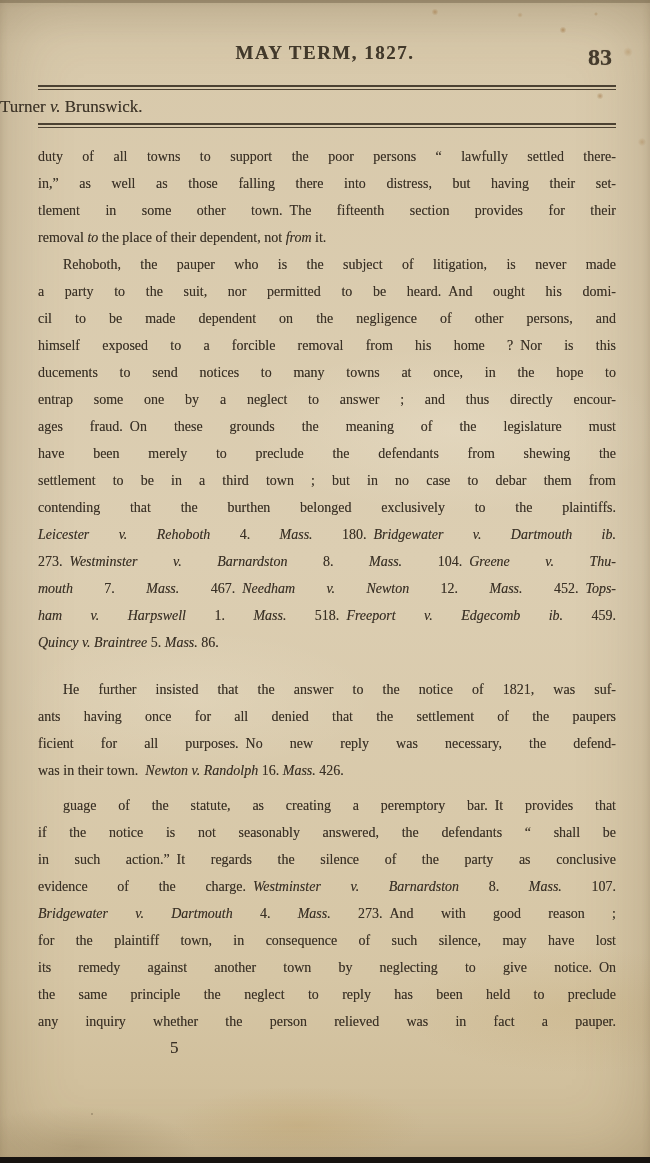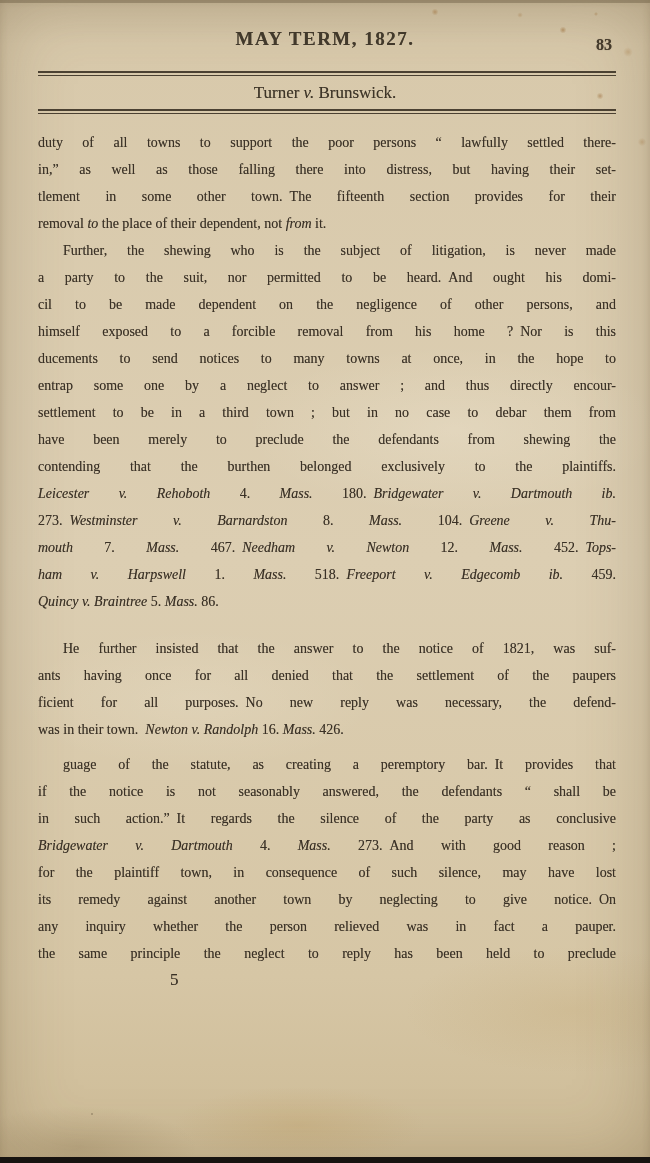--- a/index.html
+++ b/index.html
@@ -25,44 +25,43 @@
       radial-gradient(240px 90px at 88% 1010px, rgba(180,145,80,.16), transparent 70%),
       radial-gradient(170px 60px at 12% 1148px, rgba(120, 98,60,.22), transparent 70%),
       radial-gradient(300px 120px at 70% 430px, rgba(255,250,238,.20), transparent 70%),
       radial-gradient(260px 100px at 30% 700px, rgba(255,250,238,.14), transparent 70%),
       
       linear-gradient(180deg, #cfc0a2 0px, var(--paper,#d8c9ab) 45px,
                       #dcceb2 48%, #d6c6a5 84%, #cdbb96 100%);
     box-shadow: inset 0 0 70px rgba(96,76,43,.28), inset 0 0 9px rgba(96,76,43,.20);
   }
   .running-head {
-    padding-top:20px;
+    padding-top:42px;
     text-align:center;
     font-size:19px; font-weight:bold;
     letter-spacing:1.5px;
     color:#423а2b;
     color:#42392b;
     text-shadow:0 0 .6px rgba(58,49,38,.55);
-    margin-top:8px;
   }
   .page-number {
-    position:absolute; top:36px; right:38px;
-    font-size:16px; font-weight:bold; color:#453b2c;
+    position:absolute; top:44px; right:38px;
+    font-size:24px; font-weight:bold; color:#453b2c;
     text-shadow:0 0 .7px rgba(58,49,38,.6);
   }
   .rule {
     margin:21px 34px 0 38px;
     height:2px;
     border-top:2px solid var(--rule,#4b4132);
     border-bottom:1px solid var(--rule,#4b4132);
   }
   .rule.second { margin-top:6px; }
   .case-caption {
     margin-top:7px;
-    text-align:center;
+    text-align:left;
     font-size:17px;
     color:#3e3528;
     text-shadow:0 0 .5px rgba(58,49,38,.5);
   }
   .body-text {
     margin:15px 34px 0 38px;
     font-size:14px;
     line-height:27px;
     text-shadow:0 0 .5px rgba(58,49,38,.5);
   }
@@ -105,49 +104,51 @@
   <div class="rule second"></div>
 
   <div class="body-text">
       <div class="para">
         <div class="line"><span>duty of all towns to support the poor persons “ lawfully settled there-</span></div>
         <div class="line"><span>in,” as well as those falling there into distress, but having their set-</span></div>
         <div class="line"><span>tlement in some other town. The fifteenth section provides for their</span></div>
         <div class="line endline"><span>removal </span><span class="it">to</span><span> the place of their dependent, not </span><span class="it">from</span><span> it.</span></div>
       </div>
       <div class="para indent">
-        <div class="line"><span>Further, the shewing who is the subject of litigation, is never made</span></div>
+        <div class="line"><span>Rehoboth, the pauper who is the subject of litigation, is never made</span></div>
         <div class="line"><span>a party to the suit, nor permitted to be heard. And ought his domi-</span></div>
         <div class="line"><span>cil to be made dependent on the negligence of other persons, and</span></div>
         <div class="line"><span>himself exposed to a forcible removal from his home ? Nor is this</span></div>
         <div class="line"><span>ducements to send notices to many towns at once, in the hope to</span></div>
         <div class="line"><span>entrap some one by a neglect to answer ; and thus directly encour-</span></div>
+        <div class="line"><span>ages fraud. On these grounds the meaning of the legislature must</span></div>
+        <div class="line"><span>have been merely to preclude the defendants from shewing the</span></div>
         <div class="line"><span>settlement to be in a third town ; but in no case to debar them from</span></div>
-        <div class="line"><span>have been merely to preclude the defendants from shewing the</span></div>
         <div class="line"><span>contending that the burthen belonged exclusively to the plaintiffs.</span></div>
         <div class="line"><span class="it">Leicester v. Rehoboth</span><span> 4. </span><span class="it">Mass.</span><span> 180. </span><span class="it">Bridgewater v. Dartmouth ib.</span></div>
         <div class="line"><span>273. </span><span class="it">Westminster v. Barnardston</span><span> 8. </span><span class="it">Mass.</span><span> 104. </span><span class="it">Greene v. Thu-</span></div>
         <div class="line"><span class="it">mouth</span><span> 7. </span><span class="it">Mass.</span><span> 467. </span><span class="it">Needham v. Newton</span><span> 12. </span><span class="it">Mass.</span><span> 452. </span><span class="it">Tops-</span></div>
         <div class="line"><span class="it">ham v. Harpswell</span><span> 1. </span><span class="it">Mass.</span><span> 518. </span><span class="it">Freeport v. Edgecomb ib.</span><span> 459.</span></div>
         <div class="line endline"><span class="it">Quincy v. Braintree</span><span> 5. </span><span class="it">Mass.</span><span> 86.</span></div>
       </div>
       <div class="para indent" style="margin-top: 20px;">
         <div class="line"><span>He further insisted that the answer to the notice of 1821, was suf-</span></div>
         <div class="line"><span>ants having once for all denied that the settlement of the paupers</span></div>
         <div class="line"><span>ficient for all purposes. No new reply was necessary, the defend-</span></div>
         <div class="line endline"><span>was in their town. </span><span class="it">Newton v. Randolph</span><span> 16. </span><span class="it">Mass.</span><span> 426.</span></div>
       </div>
       <div class="para indent" style="margin-top: 8px;">
         <div class="line"><span>guage of the statute, as creating a peremptory bar. It provides that</span></div>
         <div class="line"><span>if the notice is not seasonably answered, the defendants “ shall be</span></div>
         <div class="line"><span>in such action.” It regards the silence of the party as conclusive</span></div>
+        <div class="line"><span>evidence of the charge. </span><span class="it">Westminster v. Barnardston</span><span> 8. </span><span class="it">Mass.</span><span> 107.</span></div>
         <div class="line"><span class="it">Bridgewater v. Dartmouth</span><span> 4. </span><span class="it">Mass.</span><span> 273. And with good reason ;</span></div>
         <div class="line"><span>for the plaintiff town, in consequence of such silence, may have lost</span></div>
         <div class="line"><span>its remedy against another town by neglecting to give notice. On</span></div>
+        <div class="line"><span>the same principle the neglect to reply has been held to preclude</span></div>
         <div class="line"><span>any inquiry whether the person relieved was in fact a pauper.</span></div>
-        <div class="line"><span>the same principle the neglect to reply has been held to preclude</span></div>
       </div>
     </div>
 
   <div class="signature-mark">5</div>
 
   <div class="scan-edge-bottom"></div>
 </div>
 
 </body></html>

